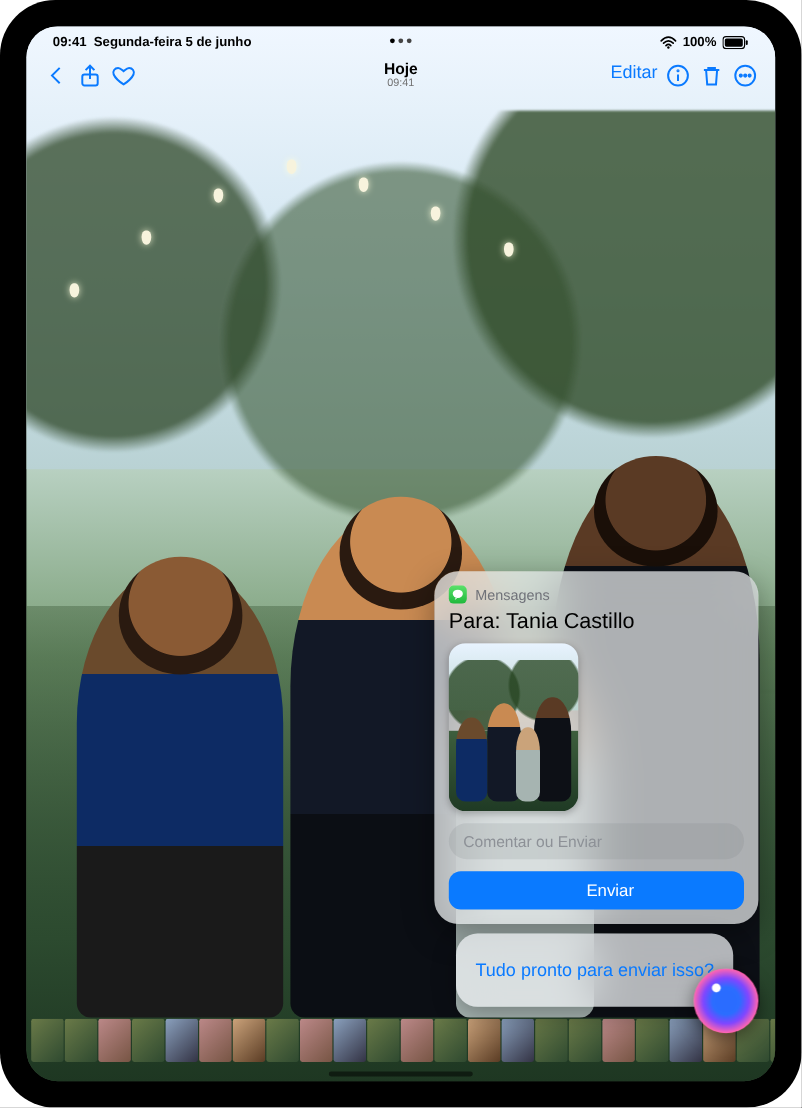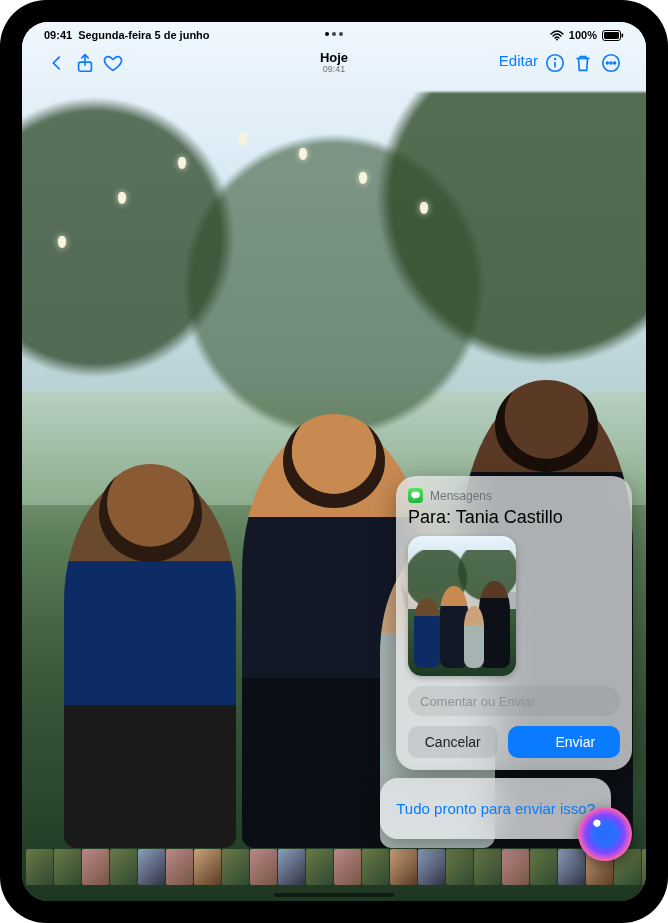--- a/index.html
+++ b/index.html
@@ -66,42 +66,42 @@
 .sb-left { display:flex; gap:6px; align-items:center; }
 .sb-right { display:flex; gap:5px; align-items:center; }
 .wifi, .batt, .multitask { display:inline-flex; }
 .multitask { position:absolute; left:50%; transform:translateX(-50%); top:6px; gap:3px;}
 .multitask span{width:4px;height:4px;border-radius:50%;background:#444;}
 .multitask span:first-child{background:#000;}
 
 
 .toolbar { position:absolute; top:24px; left:0; right:0; height:34px;
   display:flex; align-items:center; justify-content:space-between;
-  padding:0 24px; z-index:30; }
+  padding:0 14px; z-index:30; }
 .tb-group { display:flex; align-items:flex-start; gap:6px; }
 .tb-icon { width:22px; height:22px; color:#0a7aff; display:inline-flex; align-items:center; justify-content:center;}
 .tb-icon svg { width:22px; height:22px; stroke:#0a7aff; fill:none; stroke-width:1.8; }
 .tb-center { position:absolute; left:50%; transform:translateX(-50%); text-align:center; line-height:1.1;}
 .tb-center .line1{font-size:13px;font-weight:600;color:#000;}
 .tb-center .line2{font-size:9px;color:#717171;}
 .tb-text { font-size:15px; color:#0a7aff; font-weight:500; }
 
 
 .strip { position:absolute; left:0; right:0; bottom:16px; height:36px;
   display:flex; gap:1px; padding:0 4px; z-index:20; overflow:hidden;}
 .thumb { flex:0 0 27px; height:36px; border-radius:2px;
   background:linear-gradient(135deg,#6a7a48,#2f4a30); }
 .thumb:nth-child(3n){background:linear-gradient(135deg,#b88,#754);}
 .thumb:nth-child(5n){background:linear-gradient(135deg,#8aa0bd,#334);}
 .thumb:nth-child(7n){background:linear-gradient(135deg,#caa27a,#5a3c24);}
 .home-ind { position:absolute; bottom:4px; left:50%; transform:translateX(-50%);
   width:120px; height:4px; border-radius:3px; background:rgba(0,0,0,.5); z-index:31;}
 
 
-.siri-card { position:absolute; right:14px; top:454px; width:236px;
+.siri-card { position:absolute; right:14px; top:454px; width:270px;
   border-radius:20px; padding:12px 12px 12px;
   background:rgba(235,238,240,.72);
   backdrop-filter: blur(20px);
   box-shadow:0 8px 26px rgba(0,0,0,.35);
   z-index:40; }
 .sc-head { display:flex; align-items:center; gap:7px; font-size:12px; color:#707279; margin-bottom:4px;}
 .sc-head .appicon{width:15px;height:15px;border-radius:4px;
   background:linear-gradient(180deg,#5ae16a,#1fb83c); position:relative;}
 .sc-head .appicon::after{content:"";position:absolute;inset:3px;border-radius:2px;
   background:radial-gradient(circle at 50% 45%, #fff 0 35%, transparent 37%);
@@ -269,21 +269,20 @@
             <div class="mini-tree"></div>
             <div class="mini-grd"></div>
           <div class="mp m4"></div>
             <div class="mp m2"></div>
             <div class="mp m3"></div>
             <div class="mp m1"></div>
         </div>
       </div>
       <input class="sc-input" placeholder="Comentar ou Enviar" style="">
       <div class="sc-btns">
-        <button class="sc-btn sc-cancel">Cancelar</button>
         <button class="sc-btn sc-send">Enviar</button>
       </div>
     </div>
 
     <div class="siri-bubble">Tudo pronto para enviar isso?</div>
 
     <div class="siri-orb"></div>
 
     <div class="strip">
       <div class="thumb"></div>

